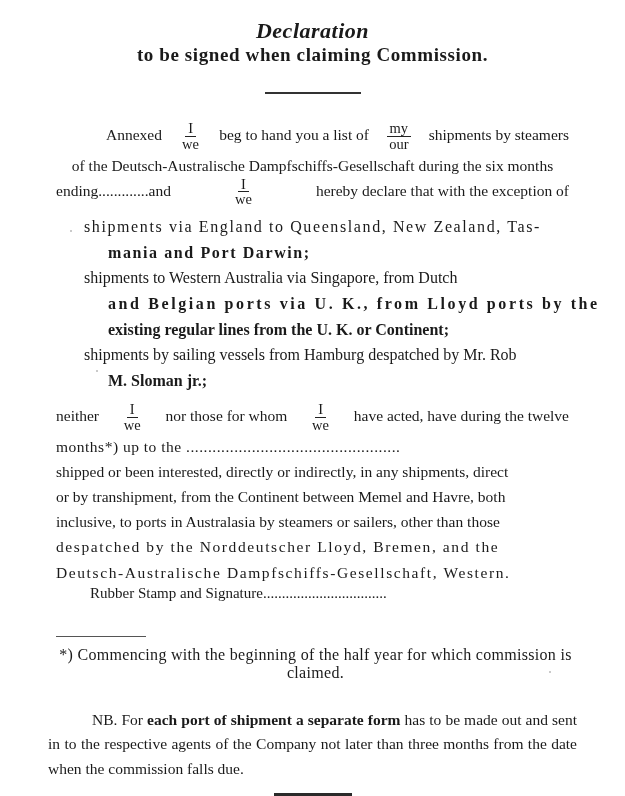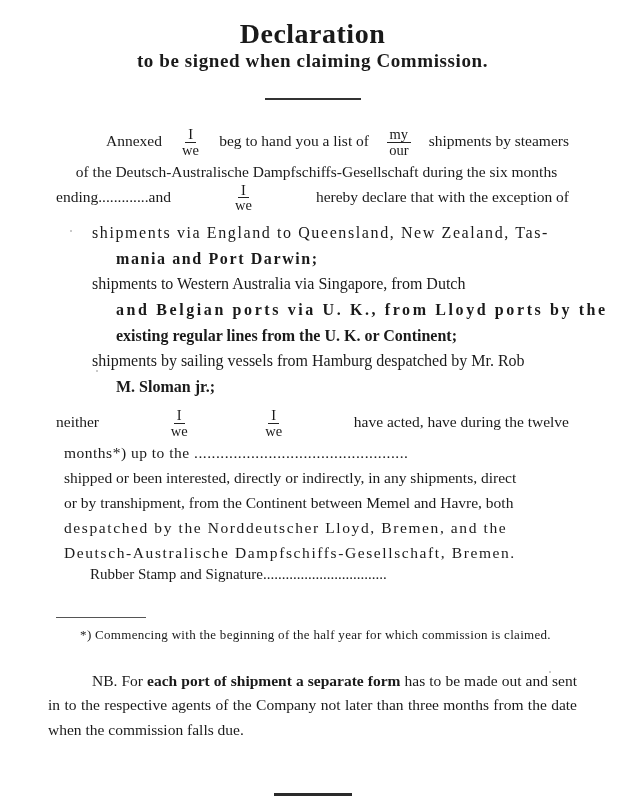--- a/index.html
+++ b/index.html
@@ -17,25 +17,26 @@
   }
   .page {
     position: relative;
     width: 625px;
     height: 796px;
     box-sizing: border-box;
     padding: 0 40px;
   }
   .title {
     text-align: center;
-    font-size: 28px;
+    font-size: 22px;
     font-weight: bold;
     letter-spacing: 0.5px;
     margin-top: 18px;
     font-family: "Liberation Serif", serif;
+    font-style: italic;
   }
   .subtitle {
     text-align: center;
     font-size: 19px;
     font-weight: bold;
     letter-spacing: 0.6px;
   }
   .rule {
     width: 96px;
     height: 0;
@@ -54,21 +55,20 @@
   .body-block {
     margin-top: 28px;
     font-size: 15.5px;
     line-height: 1.62;
     text-align: justify;
     padding: 0 16px;
   }
   .line {
     display: block;
     white-space: nowrap;
-    margin-left: 8px;
   }
   .just-line {
     display: flex;
     justify-content: space-between;
     align-items: flex-start;
     white-space: nowrap;
   }
   .frac {
     display: inline-flex;
     flex-direction: column;
@@ -109,21 +109,21 @@
     padding-left: 50px;
     font-size: 15px;
     white-space: nowrap;
   }
   .footnote-wrap {
     margin-top: 34px;
     padding-left: 16px;
   }
   .footnote {
     margin-top: 9px;
-    font-size: 13px;
+    font-size: 16px;
     text-align: center;
     letter-spacing: 0.3px;
     padding-right: 10px;
   }
   .nb {
     margin-top: 26px;
     font-size: 15.5px;
     line-height: 1.6;
     text-align: justify;
     padding: 0 8px;
@@ -192,31 +192,33 @@
     <span class="line sub">M. Sloman jr.;</span>
   </div>
 
   <div class="body-block" style="padding:0 16px;margin-top:10px">
     <div class="just-line">
       <span>neither</span>
       <span class="frac">
         <span class="num">I</span>
         <span class="den">we</span>
       </span>
+      <span>nor those for whom</span>
       <span class="frac">
         <span class="num">I</span>
         <span class="den">we</span>
       </span>
       <span>have acted, have during the twelve</span>
     </div>
     <div class="line dots">months*) up to the .................................................</div>
     <div class="line">shipped or been interested, directly or indirectly, in any shipments, direct</div>
     <div class="line">or by transhipment, from the Continent between Memel and Havre, both</div>
+    <div class="line">inclusive, to ports in Australasia by steamers or sailers, other than those</div>
     <div class="line wide">despatched by the Norddeutscher Lloyd, Bremen, and the</div>
-    <div class="line wide">Deutsch-Australische Dampfschiffs-Gesellschaft, Bremen.</div>
+    <div class="line wide">Deutsch-Australische Dampfschiffs-Gesellschaft, Western.</div>
   </div>
 
   <div class="signature-line">Rubber Stamp and Signature.................................</div>
 
   <div class="footnote-wrap">
     <div class="rule short-left"></div>
     <div class="footnote">*) Commencing with the beginning of the half year for which commission is claimed.</div>
   </div>
 
   <div class="nb">

